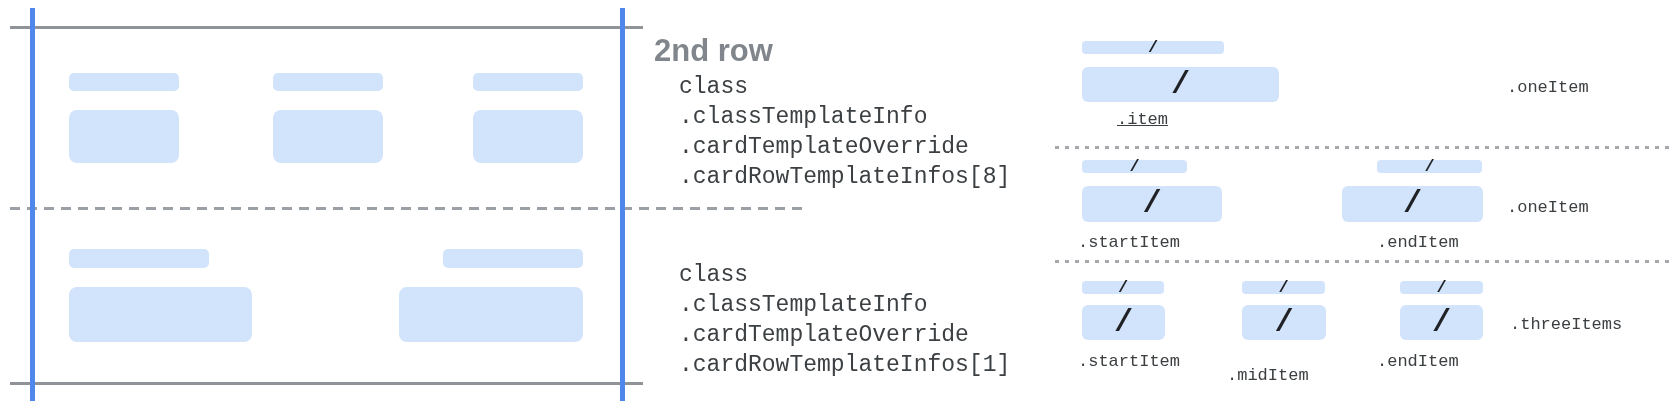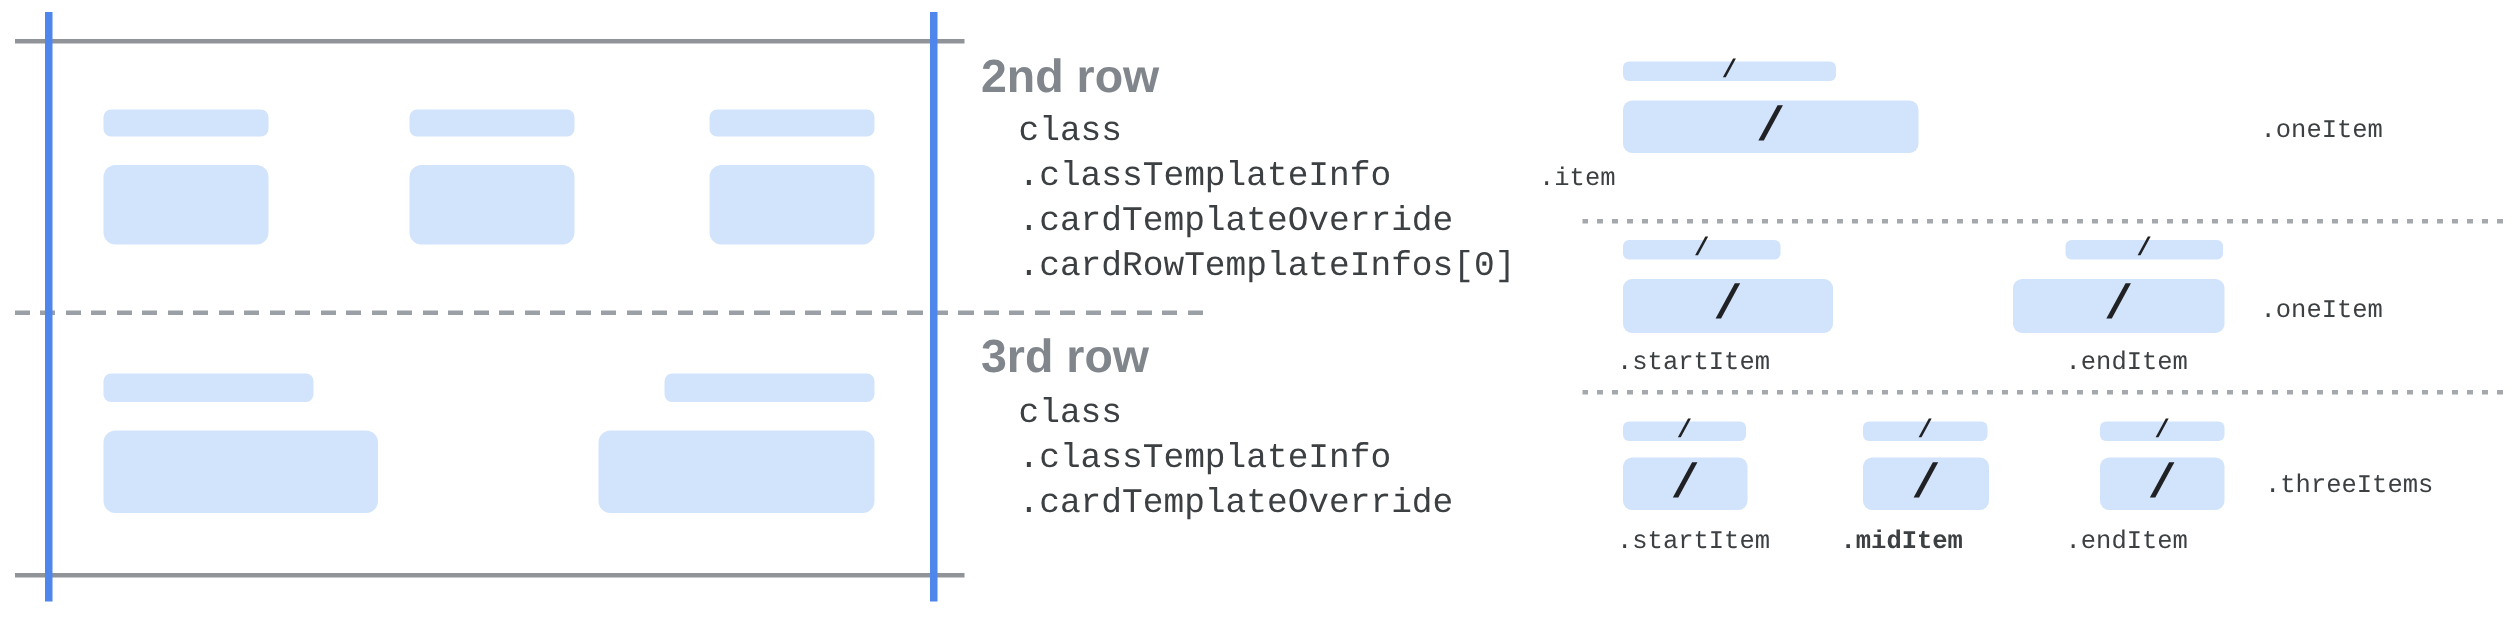--- a/index.html
+++ b/index.html
@@ -91,38 +91,38 @@
       <div class="sk bar" style="left:443px; top:249px; width:140px; height:19px;"></div>
       <div class="sk box" style="left:399px; top:287px; width:184px; height:55px;"></div>
     </div>
   </div>
 
   <div class="row-heading" style="top:33px;">2nd row</div>
   <div class="code-block" style="top:72px;">
     <div>class</div>
     <div>.classTemplateInfo</div>
     <div>.cardTemplateOverride</div>
-    <div>.cardRowTemplateInfos[0]</div>
+    <div>.cardRowTemplateInfos[8]</div>
   </div>
 
-  <div class="row-heading" style="top:220px;">3rd row</div>
   <div class="code-block" style="top:260px;">
     <div>class</div>
     <div>.classTemplateInfo</div>
     <div>.cardTemplateOverride</div>
+    <div>.cardRowTemplateInfos[1]</div>
   </div>
 
   <div>
     <div class="tpl-bar" style="left:1082px; top:41px; width:142px;">
       <span class="slash sm">/</span>
     </div>
     <div class="tpl-box" style="left:1082px; top:67px; width:197px;">
       <span class="slash lg">/</span>
     </div>
-    <div class="mono-label" style="left:1026px; top:108px;">.item</div>
+    <div class="mono-label" style="left:1117px; top:108px;text-decoration:underline;">.item</div>
     <div class="mono-label" style="left:1507px; top:76px;">.oneItem</div>
   </div>
 
   <div class="dotline" style="left:1055px; top:146px; width:618px;"></div>
 
   <div>
     <div class="tpl-bar" style="left:1082px; top:160px; width:105px;">
       <span class="slash sm">/</span>
     </div>
     <div class="tpl-box" style="left:1082px; top:186px; width:140px; height:36px;">
@@ -154,18 +154,18 @@
     <div class="tpl-box" style="left:1242px; top:305px; width:84px;">
       <span class="slash lg">/</span>
     </div>
     <div class="tpl-bar" style="left:1400px; top:281px; width:83px;">
       <span class="slash sm">/</span>
     </div>
     <div class="tpl-box" style="left:1400px; top:305px; width:83px;">
       <span class="slash lg">/</span>
     </div>
     <div class="mono-label" style="left:1078px; top:350px;">.startItem</div>
-    <div class="mono-label" style="left:1227px; top:350px;font-weight:bold;">.midItem</div>
+    <div class="mono-label" style="left:1227px; top:364px;">.midItem</div>
     <div class="mono-label" style="left:1377px; top:350px;">.endItem</div>
     <div class="mono-label" style="left:1510px; top:313px;text-align:center;">.threeItems</div>
   </div>
 
 </div>
 
 </body></html>

